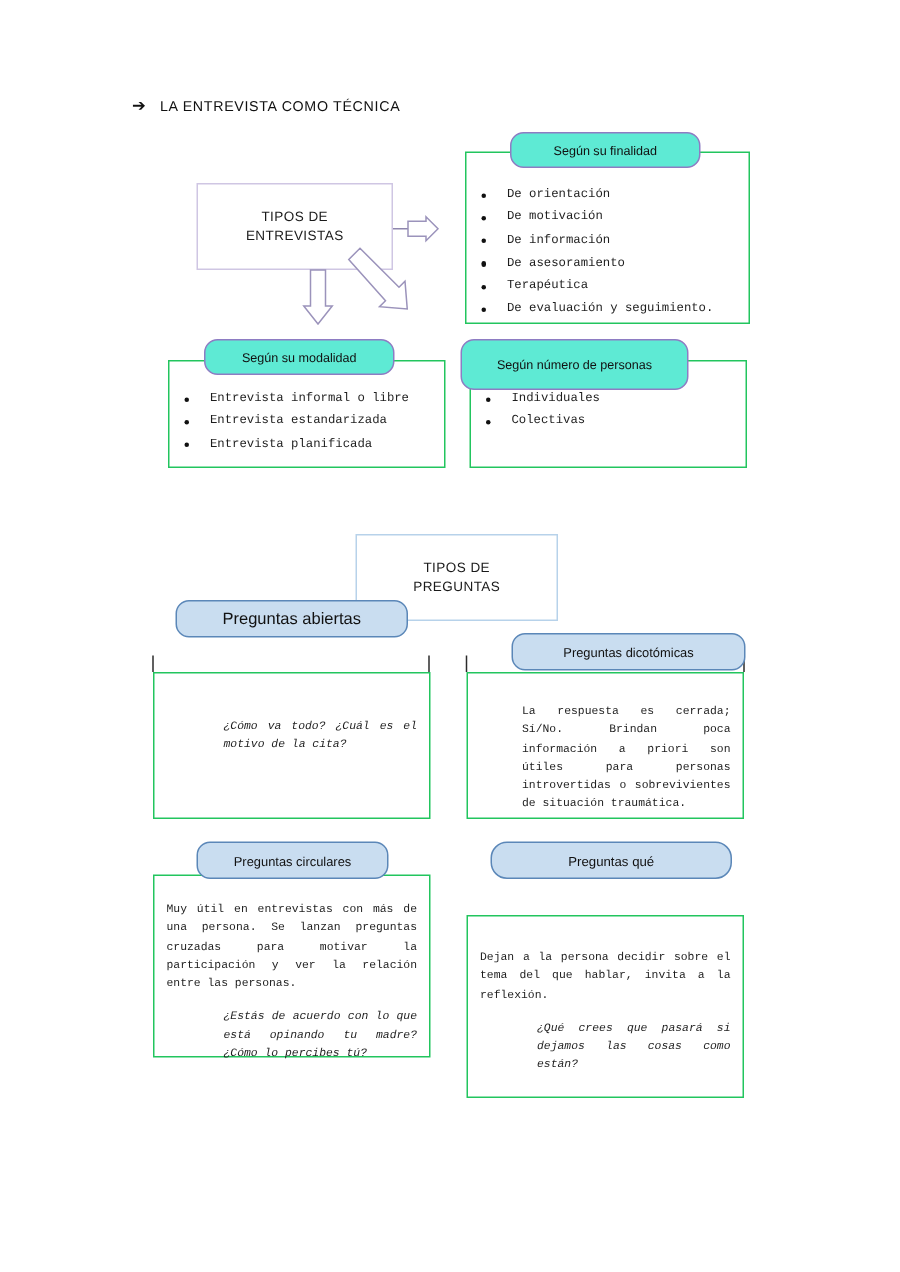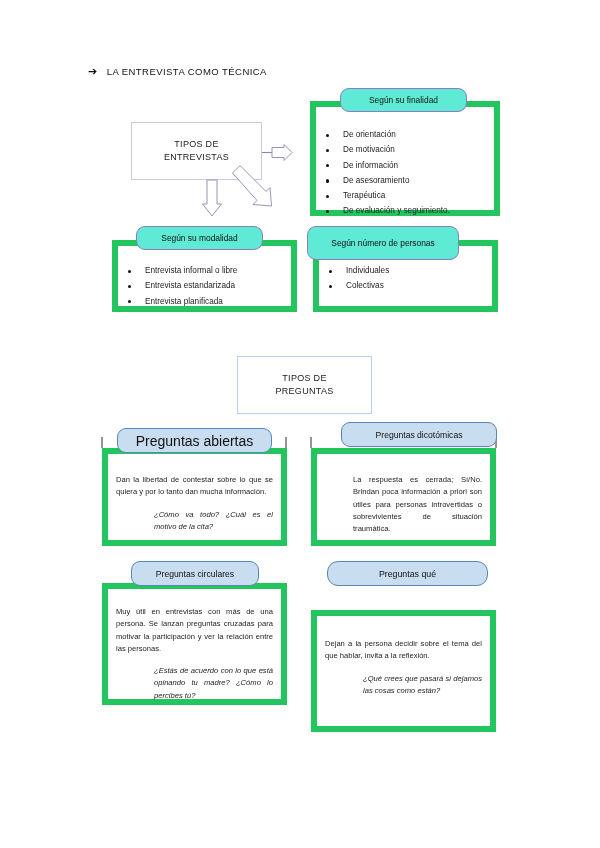--- a/index.html
+++ b/index.html
@@ -36,22 +36,23 @@
   .heading .arrow-glyph {
     font-size: 11px;
     line-height: 1;
     color: #111111;
   }
 
   
   .panel {
     position: absolute;
     background: #ffffff;
-    border: 6px solid #22c55e;
+    border: 1px solid #22c55e;
     box-sizing: border-box;
+    font-family: Liberation Mono, monospace;
   }
 
   
   .cap {
     position: absolute;
     box-sizing: border-box;
     border-radius: 9px;
     display: flex;
     align-items: center;
     justify-content: center;
@@ -207,25 +208,24 @@
 
   <div class="center-box center-blue" style="left:237px; top:356px; width:135px; height:58px; font-size:9px; letter-spacing:0.3px;">
     <div>
       <span>TIPOS DE</span><br>
       <span>PREGUNTAS</span>
     </div>
   </div>
 
   <div class="panel" style="left:102px; top:448px; width:185px; height:98px;">
     <div style="padding:20px 8px 0 8px;">
-      <p class="ptext">Dan la libertad de contestar sobre lo que se quiera y por lo tanto dan mucha información.</p>
       <p class="ptext italic">¿Cómo va todo? ¿Cuál es el motivo de la cita?</p>
     </div>
   </div>
-  <div class="cap cap-blue" style="left:117px; top:428px; width:155px; height:25px; font-size:14px;justify-content:center;">
+  <div class="cap cap-blue" style="left:117px; top:400px; width:155px; height:25px; font-size:11px;justify-content:center;">
     <span>Preguntas abiertas</span>
   </div>
 
   <div class="panel" style="left:311px; top:448px; width:185px; height:98px;padding-left:28px;">
     <div style="padding:20px 8px 0 8px;">
       <p class="ptext">La respuesta es cerrada; Sí/No. Brindan poca información a priori son útiles para personas introvertidas o sobrevivientes de situación traumática.</p>
     </div>
   </div>
   <div class="cap cap-blue" style="left:341px; top:422px; width:156px; height:25px; font-size:8.6px;">
     <span>Preguntas dicotómicas</span>

